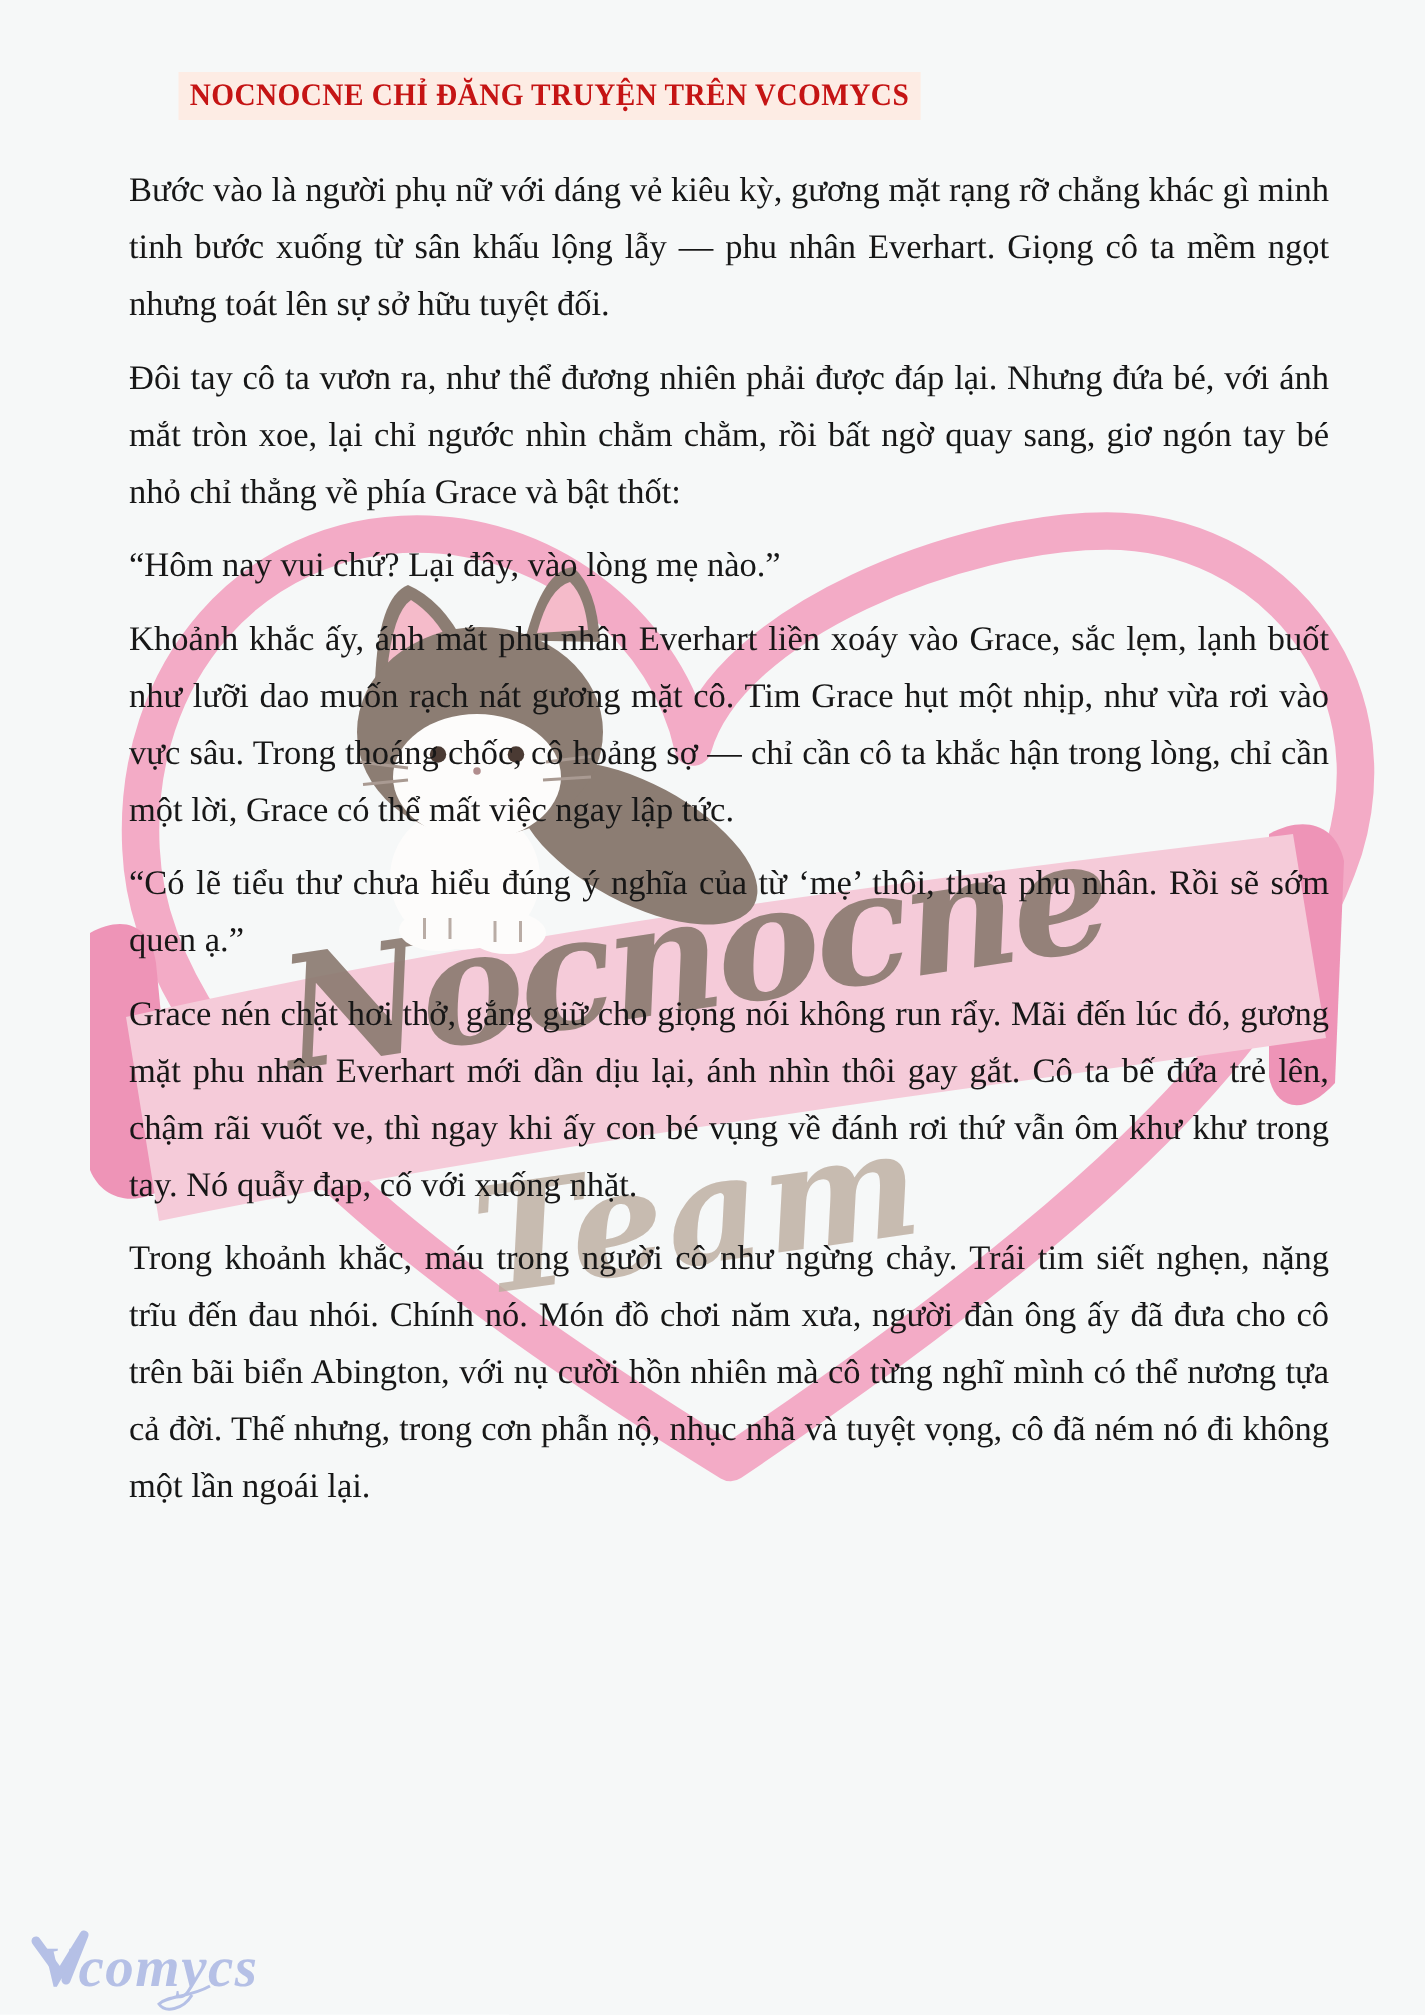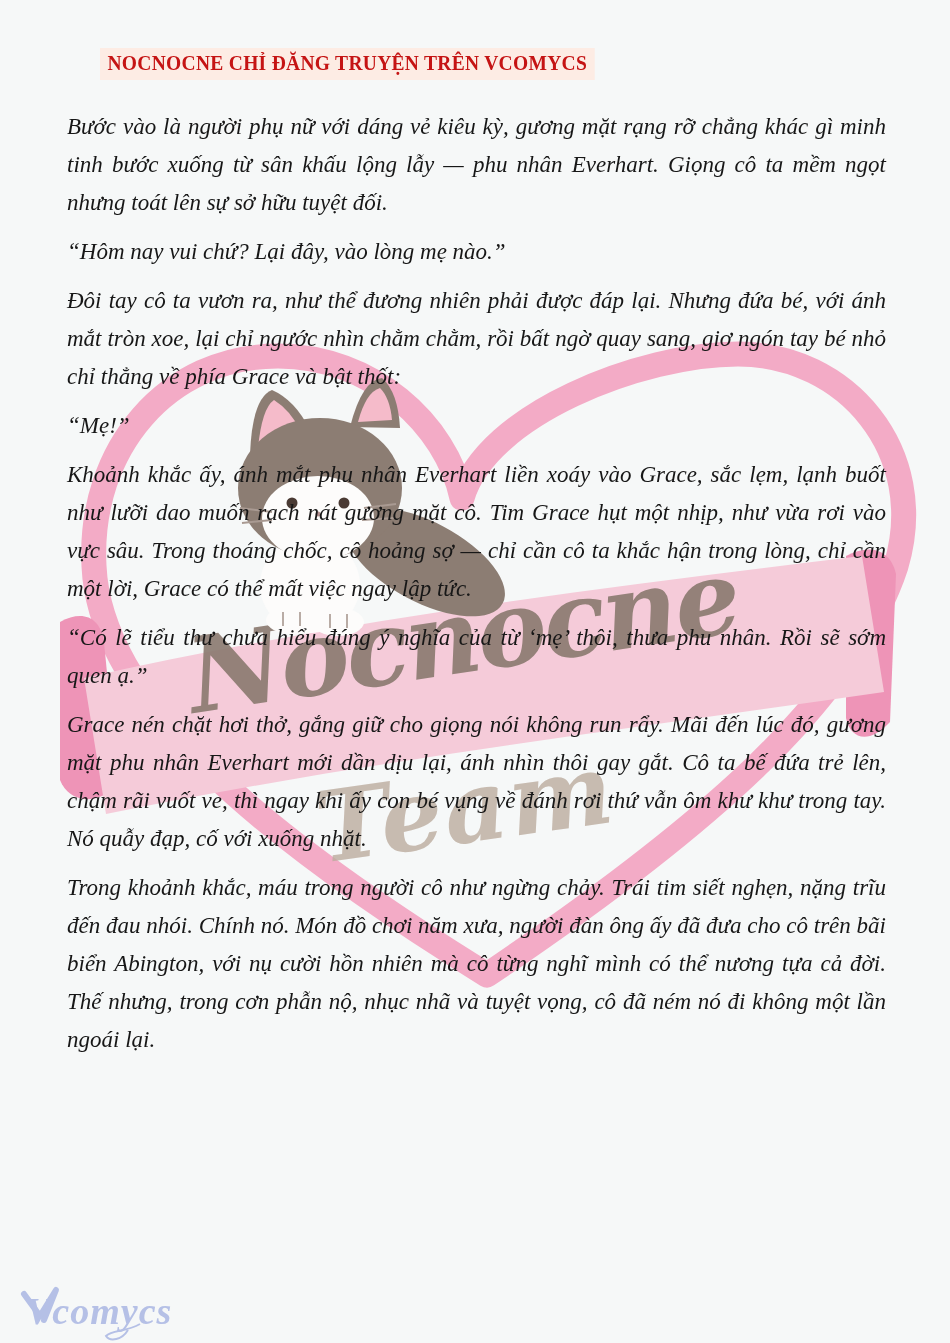--- a/index.html
+++ b/index.html
@@ -7,36 +7,36 @@
     position:relative;
     width:950px;height:1343px;
     background:#f6f8f8;
     overflow:hidden;
     font-family:"Liberation Serif","DejaVu Serif",serif;
   }
   .watermark{
     position:absolute;inset:0;z-index:0;pointer-events:none;
   }
   .textlayer{
-    position:absolute;left:67px;right:64px;top:48px;z-index:2;
+    position:absolute;left:86px;right:64px;top:48px;z-index:2;
   }
   .notice{
     display:inline-block;
     margin-left:33px;
     background:#fdece4;
     color:#c51414;
     font-weight:bold;
     font-size:21px;
     letter-spacing:.3px;
     padding:3px 8px 4px 8px;
     transform:scaleX(.93);
     transform-origin:left center;
     white-space:nowrap;
   }
-  .story{margin-top:28px;font-style:italic;}
+  .story{margin-top:28px;}
   .story p{
     margin:0 0 11px 0;
     font-size:23px;
     line-height:38px;
     color:#171717;
     text-align:justify;
     text-justify:inter-word;
   }
   .logo{
     position:absolute;left:10px;top:1280px;z-index:2;
@@ -81,23 +81,22 @@
       <circle cx="318" cy="514" r="2.5" fill="#b08d8d"></circle>
       <path d="M240,508 L272,512 M242,523 L272,520 M364,508 L396,504 M362,520 L394,518" stroke="#a99a92" stroke-width="2" fill="none"></path>
     </g>
   </svg>
 
   <div class="textlayer">
     <span class="notice">NOCNOCNE CHỈ ĐĂNG TRUYỆN TRÊN VCOMYCS</span>
 
     <div class="story">
       <p>Bước vào là người phụ nữ với dáng vẻ kiêu kỳ, gương mặt rạng rỡ chẳng khác gì minh tinh bước xuống từ sân khấu lộng lẫy — phu nhân Everhart. Giọng cô ta mềm ngọt nhưng toát lên sự sở hữu tuyệt đối.</p>
+      <p>Đôi tay cô ta vươn ra, như thể đương nhiên phải được đáp lại. Nhưng đứa bé, với ánh mắt tròn xoe, lại chỉ ngước nhìn chằm chằm, rồi bất ngờ quay sang, giơ ngón tay bé nhỏ chỉ thẳng về phía Grace và bật thốt:</p>
       <p>“Hôm nay vui chứ? Lại đây, vào lòng mẹ nào.”</p>
-      <p>Đôi tay cô ta vươn ra, như thể đương nhiên phải được đáp lại. Nhưng đứa bé, với ánh mắt tròn xoe, lại chỉ ngước nhìn chằm chằm, rồi bất ngờ quay sang, giơ ngón tay bé nhỏ chỉ thẳng về phía Grace và bật thốt:</p>
-      <p>“Mẹ!”</p>
       <p>Khoảnh khắc ấy, ánh mắt phu nhân Everhart liền xoáy vào Grace, sắc lẹm, lạnh buốt như lưỡi dao muốn rạch nát gương mặt cô. Tim Grace hụt một nhịp, như vừa rơi vào vực sâu. Trong thoáng chốc, cô hoảng sợ — chỉ cần cô ta khắc hận trong lòng, chỉ cần một lời, Grace có thể mất việc ngay lập tức.</p>
       <p>“Có lẽ tiểu thư chưa hiểu đúng ý nghĩa của từ ‘mẹ’ thôi, thưa phu nhân. Rồi sẽ sớm quen ạ.”</p>
       <p>Grace nén chặt hơi thở, gắng giữ cho giọng nói không run rẩy. Mãi đến lúc đó, gương mặt phu nhân Everhart mới dần dịu lại, ánh nhìn thôi gay gắt. Cô ta bế đứa trẻ lên, chậm rãi vuốt ve, thì ngay khi ấy con bé vụng về đánh rơi thứ vẫn ôm khư khư trong tay. Nó quẫy đạp, cố với xuống nhặt.</p>
       <p>Trong khoảnh khắc, máu trong người cô như ngừng chảy. Trái tim siết nghẹn, nặng trĩu đến đau nhói. Chính nó. Món đồ chơi năm xưa, người đàn ông ấy đã đưa cho cô trên bãi biển Abington, với nụ cười hồn nhiên mà cô từng nghĩ mình có thể nương tựa cả đời. Thế nhưng, trong cơn phẫn nộ, nhục nhã và tuyệt vọng, cô đã ném nó đi không một lần ngoái lại.</p>
     </div>
   </div>
 
   <svg class="logo" width="220" height="64" viewBox="0 0 220 64">
     <path d="M14,14 L30,36 L46,10 L34,40" stroke="#b5c0e6" stroke-width="6" fill="none" stroke-linecap="round" stroke-linejoin="round"></path>
     <text x="16" y="44" font-family="Liberation Serif, DejaVu Serif, serif" font-style="italic" font-weight="bold" font-size="38" letter-spacing="1" fill="#b5c0e6">Vcomycs</text>

